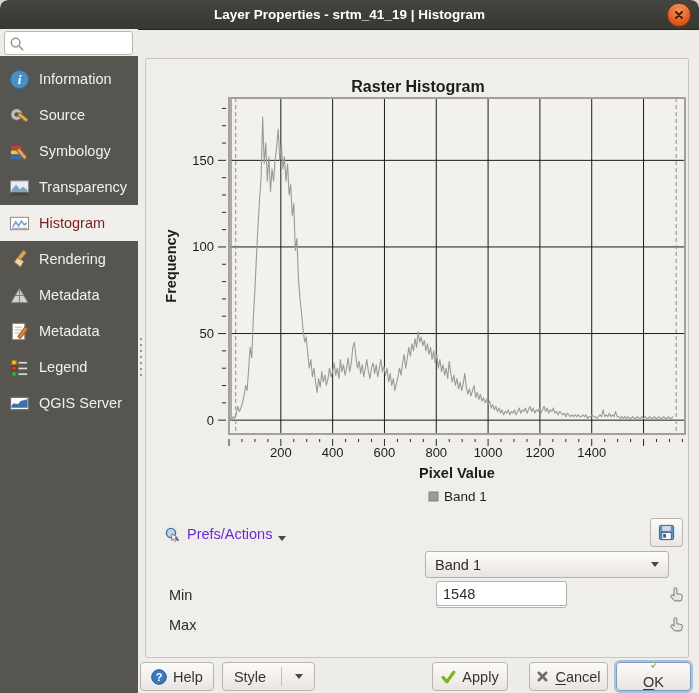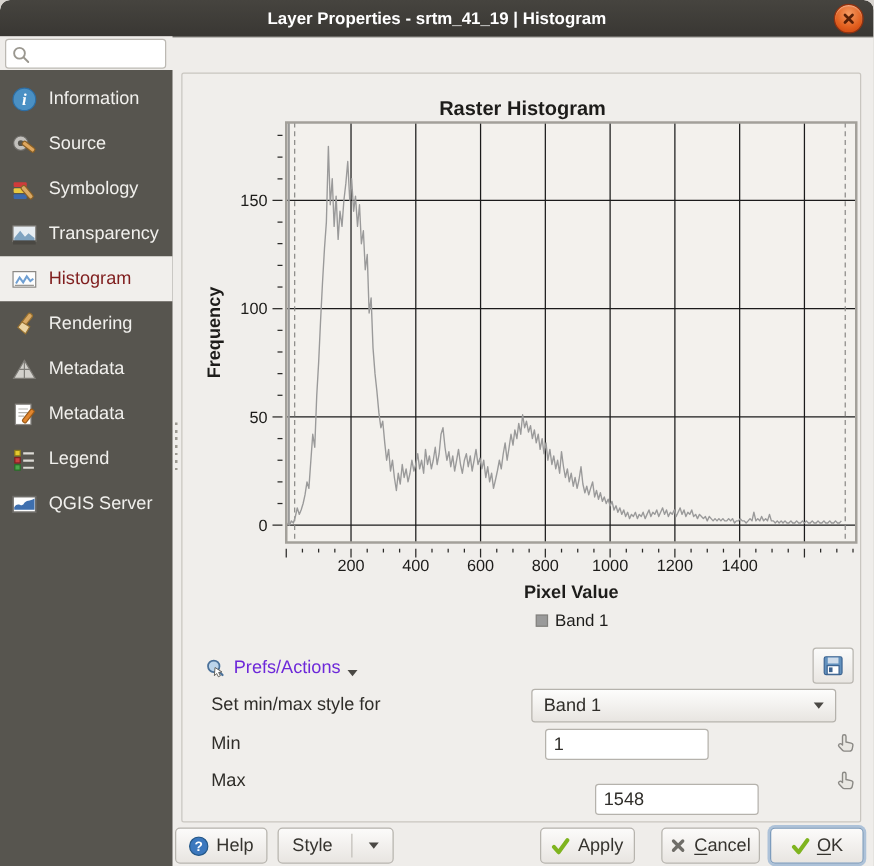--- a/index.html
+++ b/index.html
@@ -49,21 +49,21 @@
     border-top:5px solid #4a4844;display:inline-block;}
   .txtinput{position:absolute;left:290px;width:131px;height:25px;box-sizing:border-box;
     border:1px solid #b5b2ac;border-radius:3px;background:#fff;font-size:14.5px;color:#2f2d29;
     padding:0 6px;font-family:"Liberation Sans",sans-serif;outline:none;}
   .handbtn{position:absolute;left:520px;width:20px;height:20px;cursor:pointer;}
   
   .btn{position:absolute;top:662px;height:29px;box-sizing:border-box;display:flex;align-items:center;
     justify-content:center;gap:6px;border:1px solid #b7b4ae;border-radius:4px;
     background:linear-gradient(#fcfbfa,#e8e5e1);font-size:14.5px;color:#36342f;cursor:pointer;}
   .btn u{text-underline-offset:2px;}
-  .btn.ok{border-color:#7d9cbd;box-shadow:0 0 0 2px rgba(108,152,199,.5);}
+  .btn.ok{border-color:#7d9cbd;box-shadow:0 0 0 2px rgba(108,152,199,.5);flex-direction:column;}
   .stylebtn .sep{width:1px;height:19px;background:#c2bfb9;margin:0 7px 0 9px;}
 </style>
 </head>
 <body>
 
 <div class="window">
 
   <div class="titlebar">
     <span class="title">Layer Properties - srtm_41_19 | Histogram</span>
     <div class="closebtn">
@@ -306,36 +306,35 @@
 
     <div class="savebtn">
       <svg width="19" height="19" viewBox="0 0 20 20">
         <rect x="2.5" y="2.5" width="15" height="15" rx="1.5" fill="#6291be" stroke="#3c6390"></rect>
         <rect x="5.5" y="3.2" width="9" height="5" fill="#cfdcea"></rect>
         <rect x="5" y="10" width="10" height="7.3" fill="#ffffff" stroke="#3c6390"></rect>
         <rect x="6.5" y="11.5" width="3" height="4" fill="#3c6390"></rect>
       </svg>
     </div>
 
-    <span class="rowlabel" style="top:497px">Set min/max style for</span>
     <div class="combo">
       <span>Band 1</span>
       <span class="arrow"></span>
     </div>
 
     <span class="rowlabel" style="top:528px">Min</span>
     <input class="txtinput" style="top: 524px;" value="1">
     <span class="handbtn" style="top:525px">
       <svg width="20" height="20" viewBox="0 0 20 20">
         <path d="M8 12 V5.2 a1.4 1.4 0 0 1 2.8 0 V9.6 l4.1.9 c1 .2 1.6 1 1.4 2 l-.5 2.6 c-.2 1.1-1 1.8-2.1 1.8 H9.6 c-.7 0-1.3-.3-1.8-.9 L5.2 13.2 c-.5-.6-.4-1.5.2-2 .6-.4 1.4-.4 1.9.2 z" fill="#e9e7e2" stroke="#8a8884" stroke-width="1.1" stroke-linejoin="round"></path>
       </svg>
     </span>
 
     <span class="rowlabel" style="top:558px">Max</span>
-    <input class="txtinput" style="top: 568px; margin-left: 40px;" value="1548">
+    <input class="txtinput" style="top: 522px;" value="1548">
     <span class="handbtn" style="top:555px">
       <svg width="20" height="20" viewBox="0 0 20 20">
         <path d="M8 12 V5.2 a1.4 1.4 0 0 1 2.8 0 V9.6 l4.1.9 c1 .2 1.6 1 1.4 2 l-.5 2.6 c-.2 1.1-1 1.8-2.1 1.8 H9.6 c-.7 0-1.3-.3-1.8-.9 L5.2 13.2 c-.5-.6-.4-1.5.2-2 .6-.4 1.4-.4 1.9.2 z" fill="#e9e7e2" stroke="#8a8884" stroke-width="1.1" stroke-linejoin="round"></path>
       </svg>
     </span>
   </div>
 
   <div class="btn" style="left:140px;width:74px">
     <svg width="16" height="16" viewBox="0 0 16 16">
       <circle cx="8" cy="8" r="7.3" fill="#3c78be" stroke="#245889"></circle>

